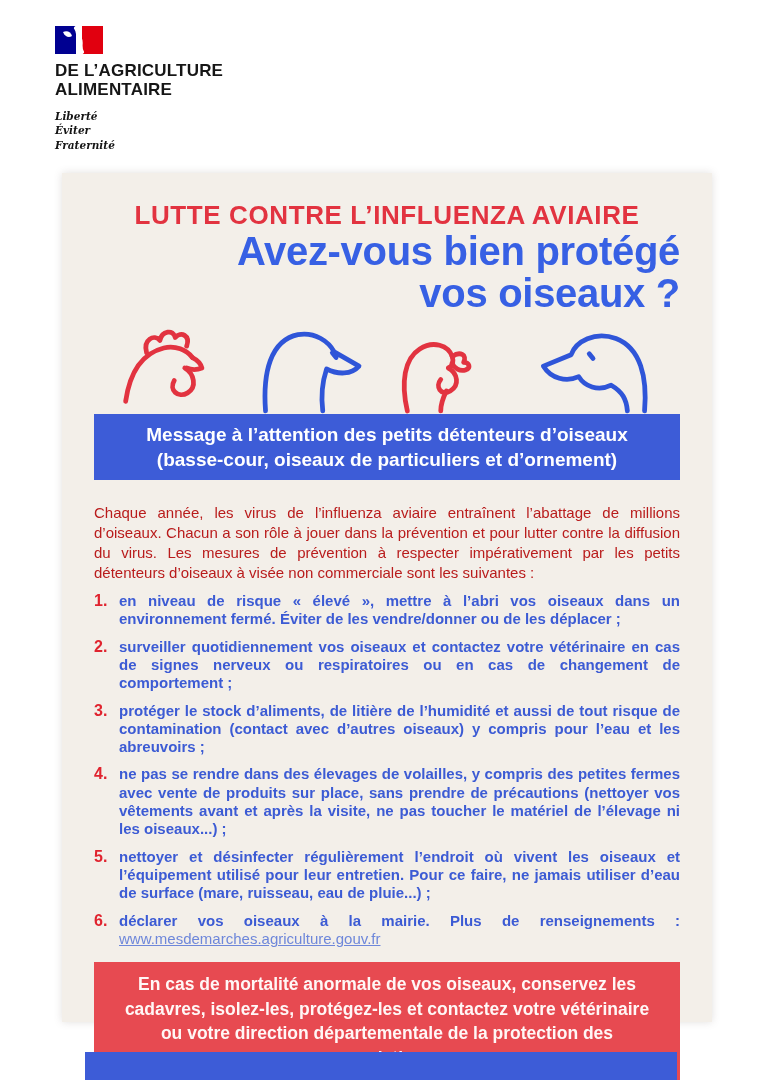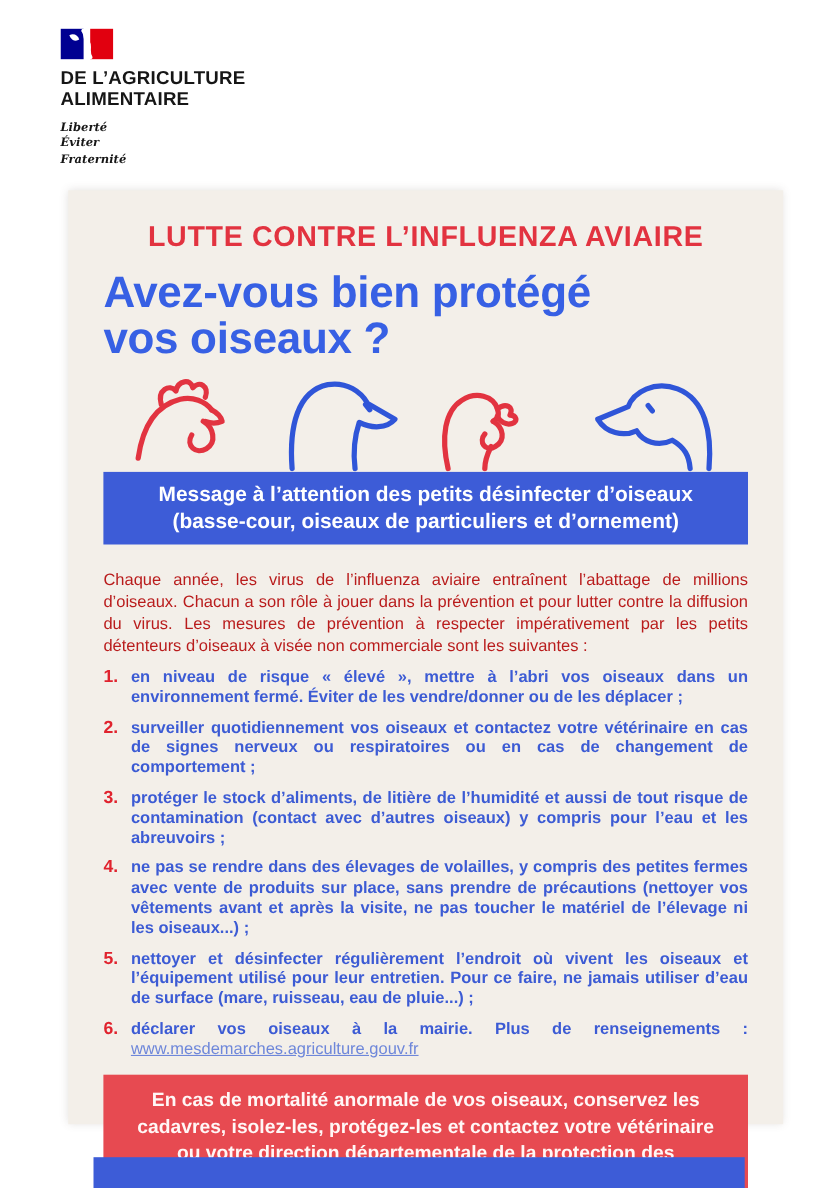--- a/index.html
+++ b/index.html
@@ -15,21 +15,21 @@
   .motto { margin-top:9px; font-family:"DejaVu Serif", serif; font-style:italic;
            font-weight:700; font-size:10.5px; color:#161616; line-height:1.4; }
 
   
   .card { position:absolute; left:62px; top:173px; width:650px; height:849px;
           background:#f3efe9; box-shadow:0 0 8px rgba(90,80,70,0.18);
           padding:0 32px; }
 
   .surtitle { margin-top:27px; text-align:center; font-size:26px; font-weight:600;
               color:#e23340; letter-spacing:0.6px; }
-  .title { margin-top:15px; text-align:left; font-size:40px; font-weight:800;
+  .title { margin-top:0; text-align:right; font-size:40px; font-weight:800;
            color:#3760e4; line-height:1.04; letter-spacing:-0.3px; }
 
   .birds { margin-top:8px; height:92px; display:flex; justify-content:center;
            align-items:flex-end; gap:14px; }
   .bird { width:124px; height:90px; }
   .bird path { fill:none; stroke-width:5; stroke-linecap:round; stroke-linejoin:round; }
   .bird.red path { stroke:#e23340; }
   .bird.blue path { stroke:#2f55d8; }
 
   .banner { background:#3d5cd7; color:#ffffff; text-align:center; font-size:19px;
@@ -99,21 +99,21 @@
       <path d="M57,45 C67,51 69,63 59,69 C49,75 43,64 49,57"></path>
       <path d="M55,69 C51,77 49,83 49,90"></path>
     </svg>
     <svg class="bird blue" viewBox="0 0 130 92">
       <path d="M118,90 C121,55 114,24 88,14 C66,6 46,17 41,31 L12,43 C20,56 36,60 49,54 C55,64 69,70 83,63 C95,70 99,78 100,90"></path>
       <path d="M60,30 L64,35"></path>
     </svg>
   </div>
 
   <div class="banner">
-    <div>Message à l’attention des petits désinfecter d’oiseaux</div>
+    <div>Message à l’attention des petits détenteurs d’oiseaux</div>
     <div>(basse-cour, oiseaux de particuliers et d’ornement)</div>
   </div>
 
   <p class="intro">Chaque année, les virus de l’influenza aviaire entraînent l’abattage de millions d’oiseaux. Chacun a son rôle à jouer dans la prévention et pour lutter contre la diffusion du virus. Les mesures de prévention à respecter impérativement par les petits détenteurs d’oiseaux à visée non commerciale sont les suivantes :</p>
 
   <div class="measure-list">
     <div class="item">
       <span class="num">1.</span>
       <span class="txt">en niveau de risque « élevé », mettre à l’abri vos oiseaux dans un environnement fermé. Éviter de les vendre/donner ou de les déplacer ;</span>
     </div>

